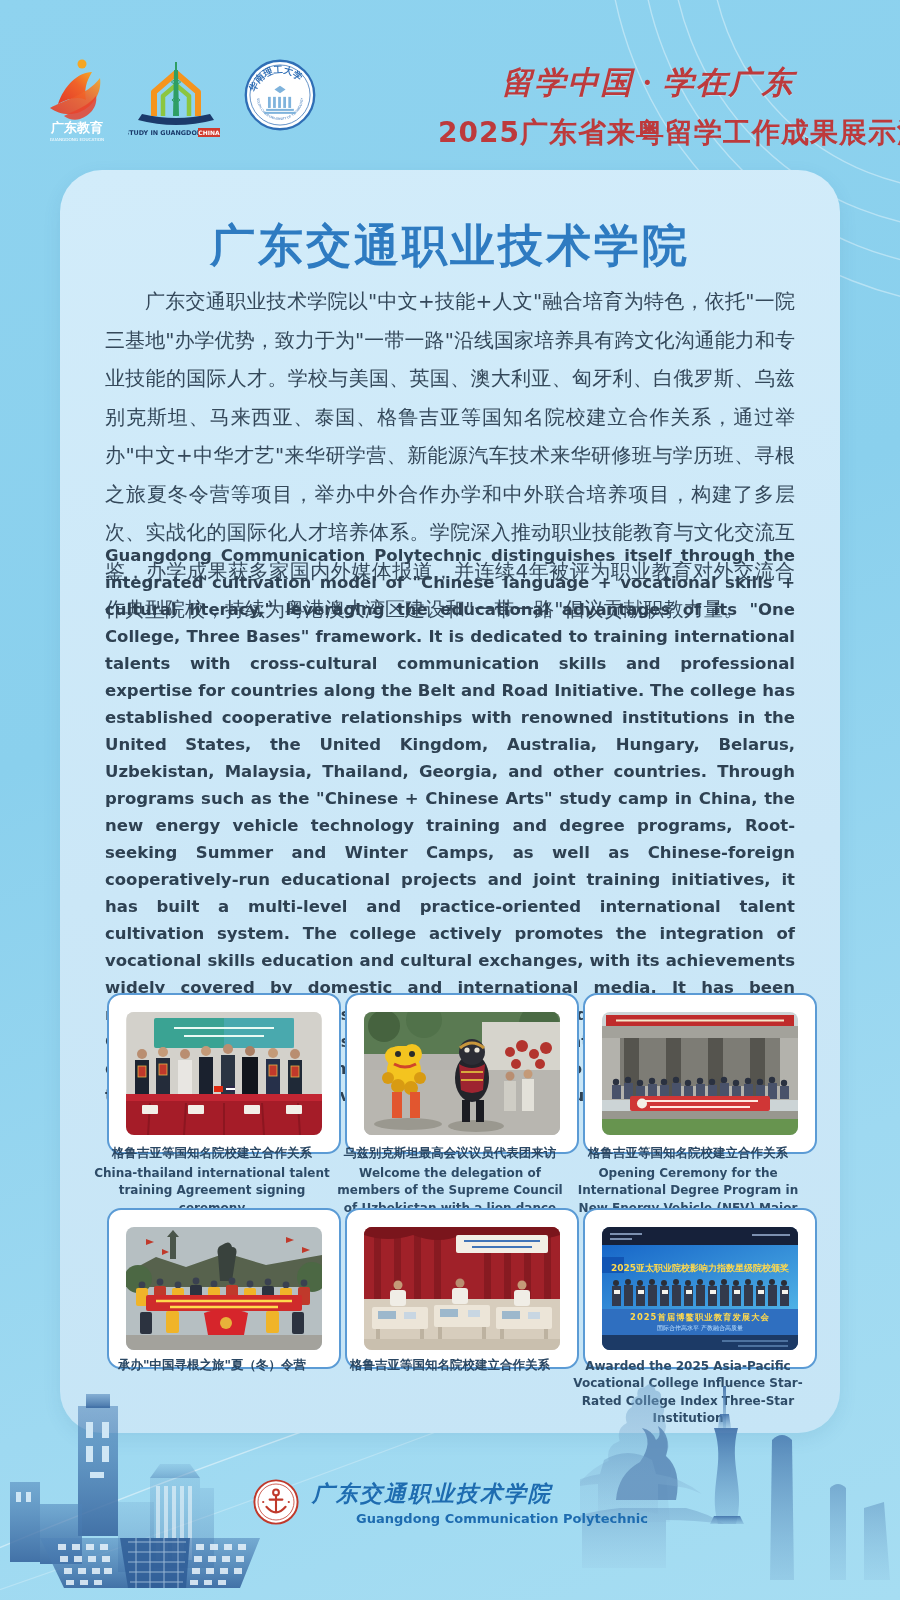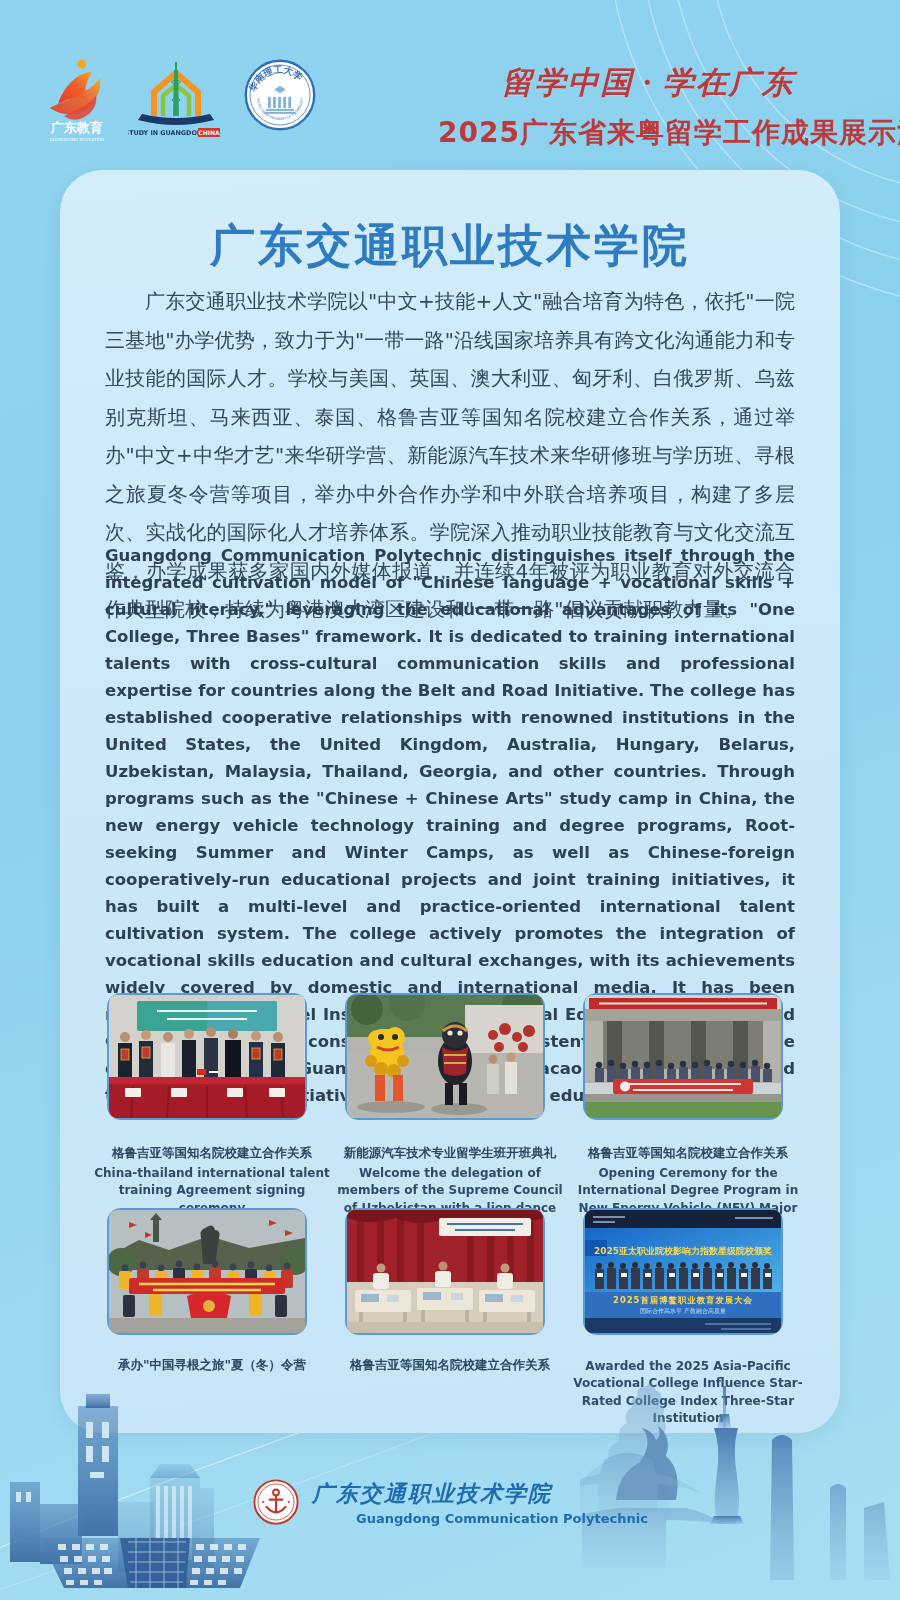--- a/index.html
+++ b/index.html
@@ -35,21 +35,21 @@
     font-size:20px;line-height:38.5px;font-weight:500;color:#34485a;
     text-align:justify;text-indent:2em;
   }
   .para-en{
     position:absolute;left:45px;top:372px;width:690px;
     font-size:16.5px;line-height:27px;font-weight:bold;color:#2e4152;
     text-align:justify;
   }
   .photo-frame{
     position:absolute;width:196px;height:123px;background:#fff;
-    border:2px solid #5b9bd5;border-radius:14px;padding:0;
+    border:2px solid #5b9bd5;border-radius:14px;padding:17px;
   }
   .photo-frame svg{display:block;border-radius:8px;}
   .caption{
     position:absolute;width:240px;text-align:center;
   }
   .caption .zh{font-size:12.5px;font-weight:bold;color:#2a4763;line-height:1.5;}
   .caption .en{font-size:12px;font-weight:600;color:#2e4c68;line-height:1.45;margin-top:2px;}
   
   .footer{
     left:0;top:1478px;width:900px;display:flex;justify-content:center;align-items:center;gap:12px;
@@ -326,21 +326,21 @@
       <rect x="0" y="99" width="196" height="8" fill="#98978f"></rect>
       <rect x="0" y="107" width="196" height="16" fill="#67944f"></rect>
     </svg>
   </div>
 
   <div class="abs caption" style="left:92px;top:1144px;">
     <div class="zh">格鲁吉亚等国知名院校建立合作关系</div>
     <div class="en">China-thailand international talent training Agreement signing ceremony</div>
   </div>
   <div class="abs caption" style="left:330px;top:1144px;">
-    <div class="zh">新能源汽车技术专业留学生班开班典礼</div>
+    <div class="zh">乌兹别克斯坦最高会议议员代表团来访</div>
     <div class="en">Welcome the delegation of members of the Supreme Council of Uzbekistan with a lion dance</div>
   </div>
   <div class="abs caption" style="left:568px;top:1144px;">
     <div class="zh">格鲁吉亚等国知名院校建立合作关系</div>
     <div class="en">Opening Ceremony for the International Degree Program in New Energy Vehicle (NEV) Major</div>
   </div>
 
   <div class="abs photo-frame" style="left:107px;top:1208px;">
     <svg width="196" height="123" viewBox="0 0 196 123">
       <rect width="196" height="123" fill="#b6bfc2"></rect>

